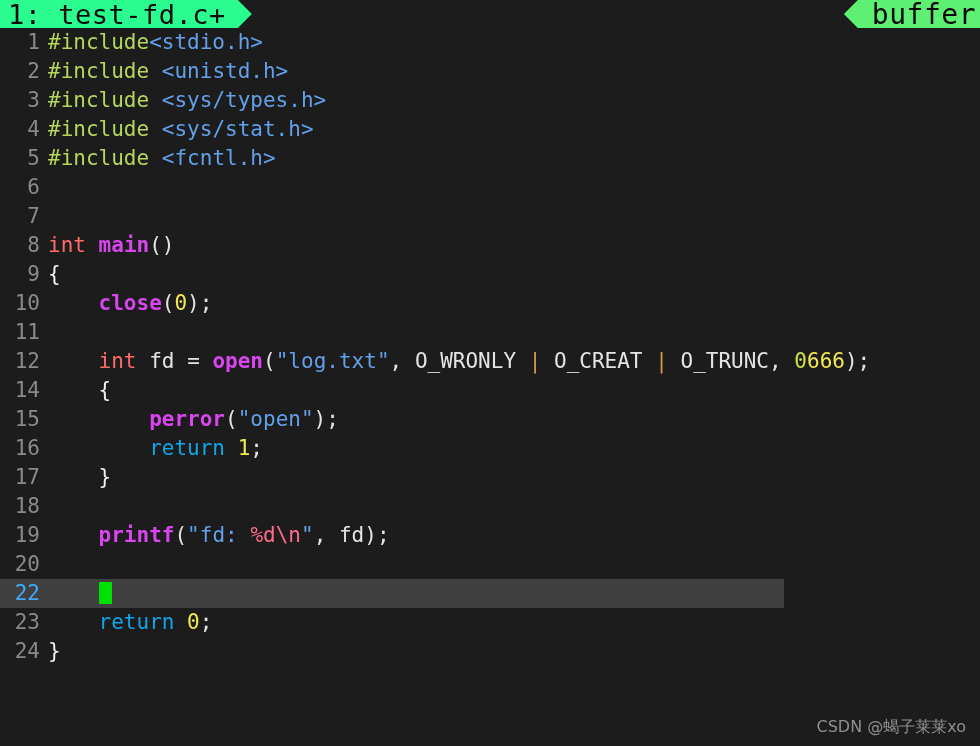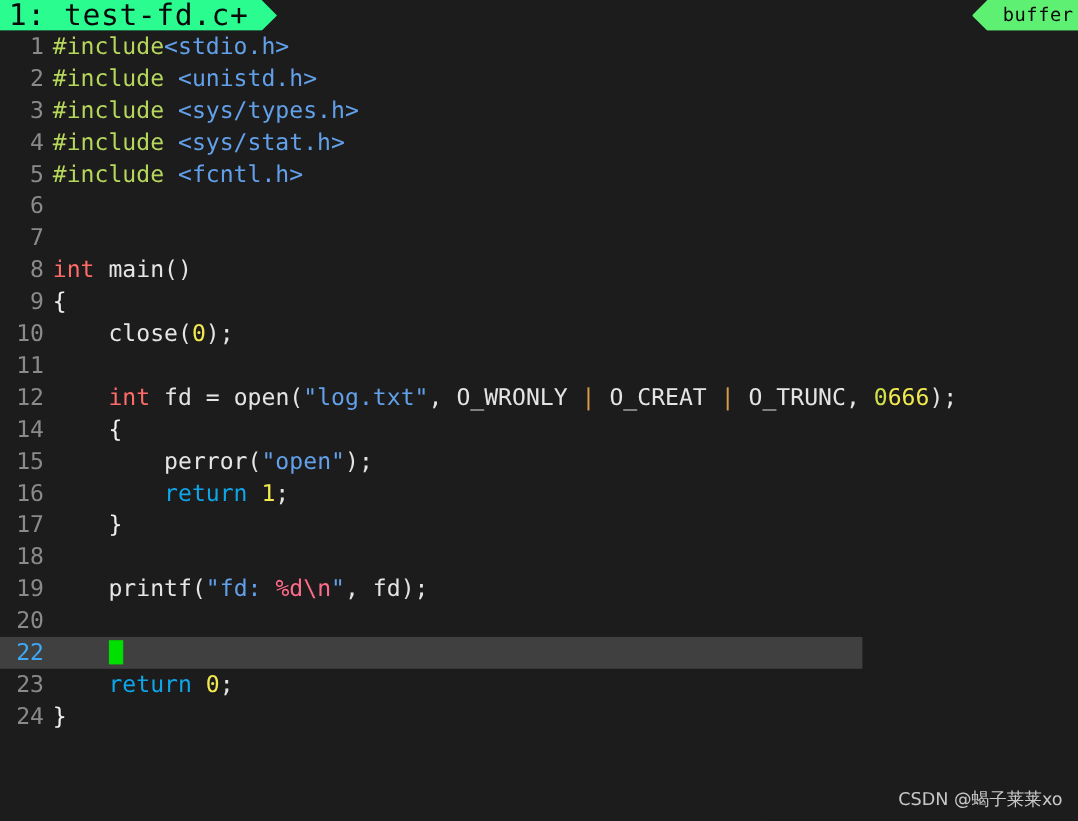--- a/index.html
+++ b/index.html
@@ -41,21 +41,21 @@
     white-space: nowrap;
   }
   .tab-right {
     position: absolute;
     right: 0; top: 0;
     height: 28px;
     display: flex;
     align-items: center;
     background: #5ef072;
     color: #0a0a0a;
-    font-size: 17px;
+    font-size: 28px;
     letter-spacing: 0.5px;
     padding-left: 28px;
     padding-right: 4px;
     clip-path: polygon(14px 0, 100% 0, 100% 100%, 14px 100%, 0 50%);
     white-space: nowrap;
   }
 
   
   .editor {
     position: absolute;
@@ -89,21 +89,21 @@
     display: inline-block;
     padding-left: 8px;
     vertical-align: top;
     color: #e4e4e4;
   }
 
   
   .t-pp      { color: #b5d75a; }  
   .t-hdr     { color: #62a0ea; }  
   .t-type    { color: #ff6b68; }  
-  .t-fn      { color: #e5e5e5; }  
+  .t-fn      { color: #d946ef; font-weight: bold; }  
   .t-plain   { color: #e4e4e4; }  
   .t-num     { color: #f2e94e; }  
   .t-num-oct { color: #cfe04a; }  
   .t-str     { color: #62a0ea; }  
   .t-esc     { color: #ff6b8a; }  
   .t-kw-if   { color: #f2e94e; }  
   .t-kw-ret  { color: #0ea5e9; }  
   .t-op      { color: #d79b4a; }  
   .t-brace   { color: #f0f0f0; }
 
@@ -114,21 +114,21 @@
     background: #00e000;
     vertical-align: middle;
     margin-top: -3px;
   }
 
   
   .watermark {
     position: absolute;
     right: 14px;
     bottom: 8px;
-    color: #e5e5e5;
+    color: #a3a3a3;
     font-size: 16px;
     font-family: "DejaVu Sans", "Liberation Sans", sans-serif;
     opacity: 0.85;
     white-space: nowrap;
   }
 </style>
 </head>
 <body>
 
 <div id="app">

